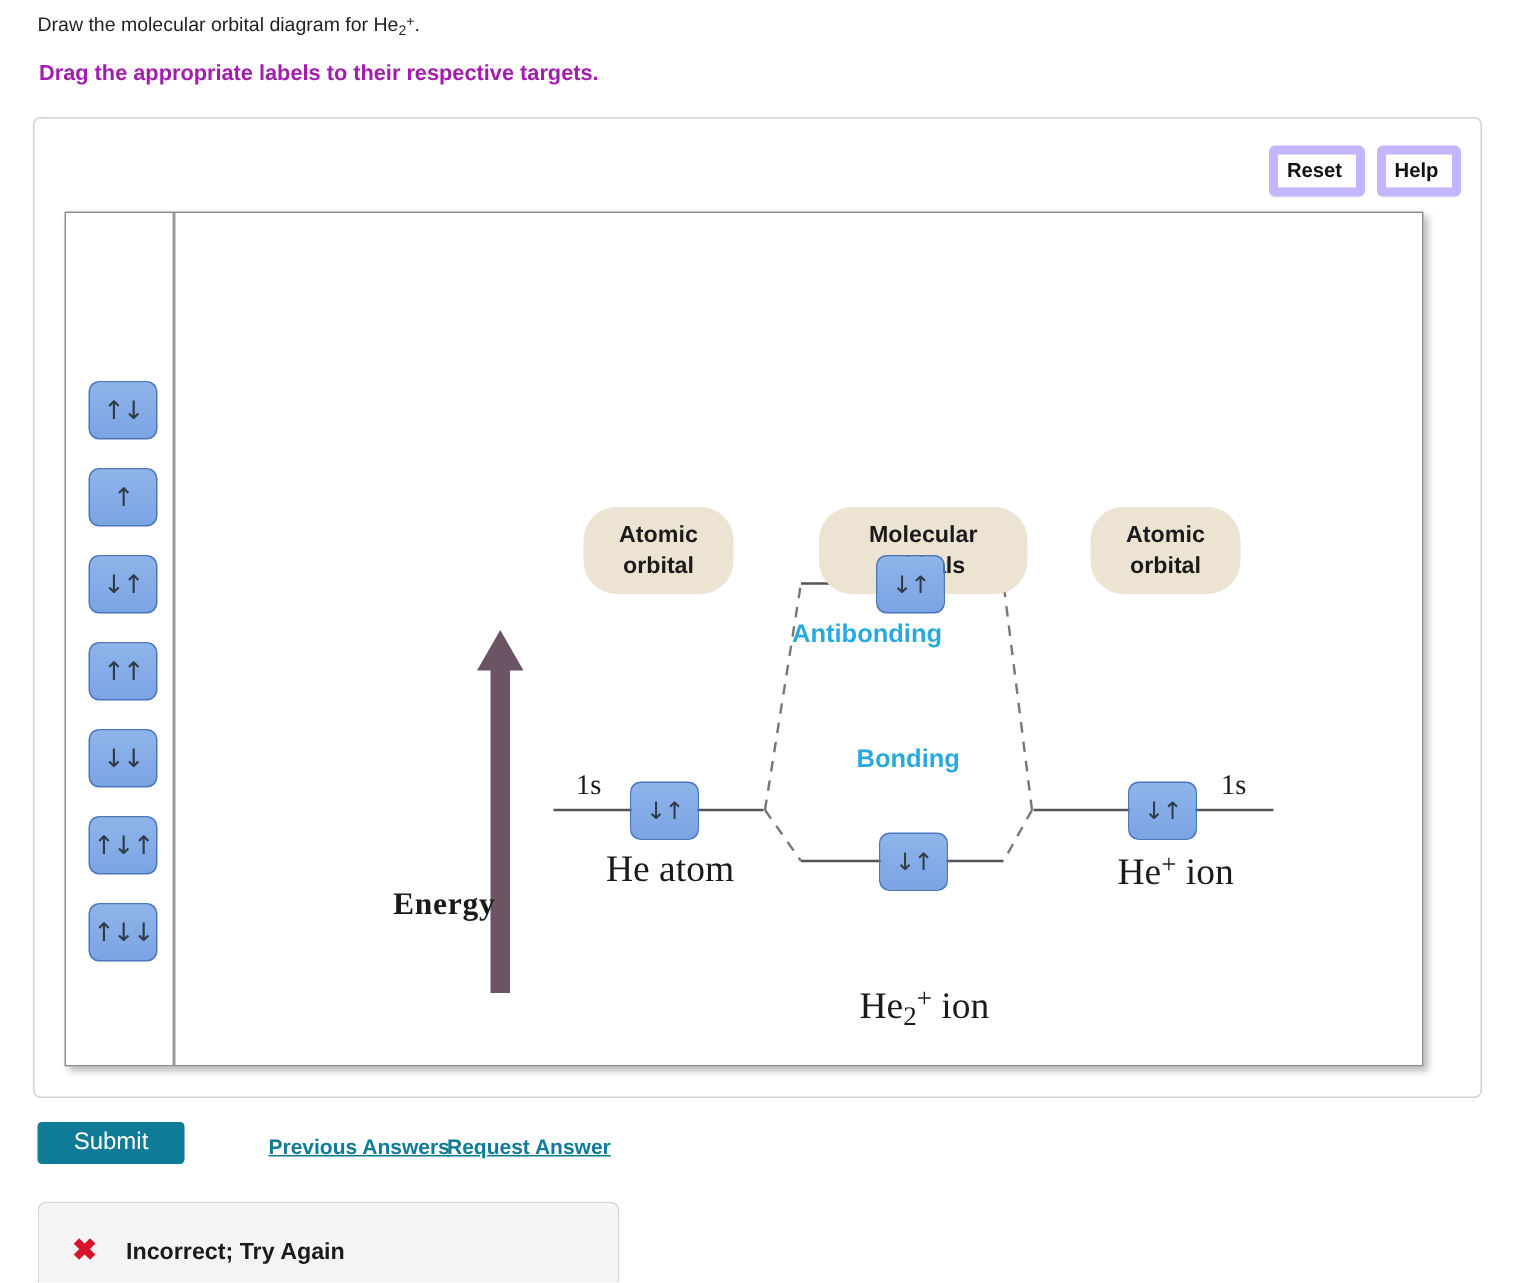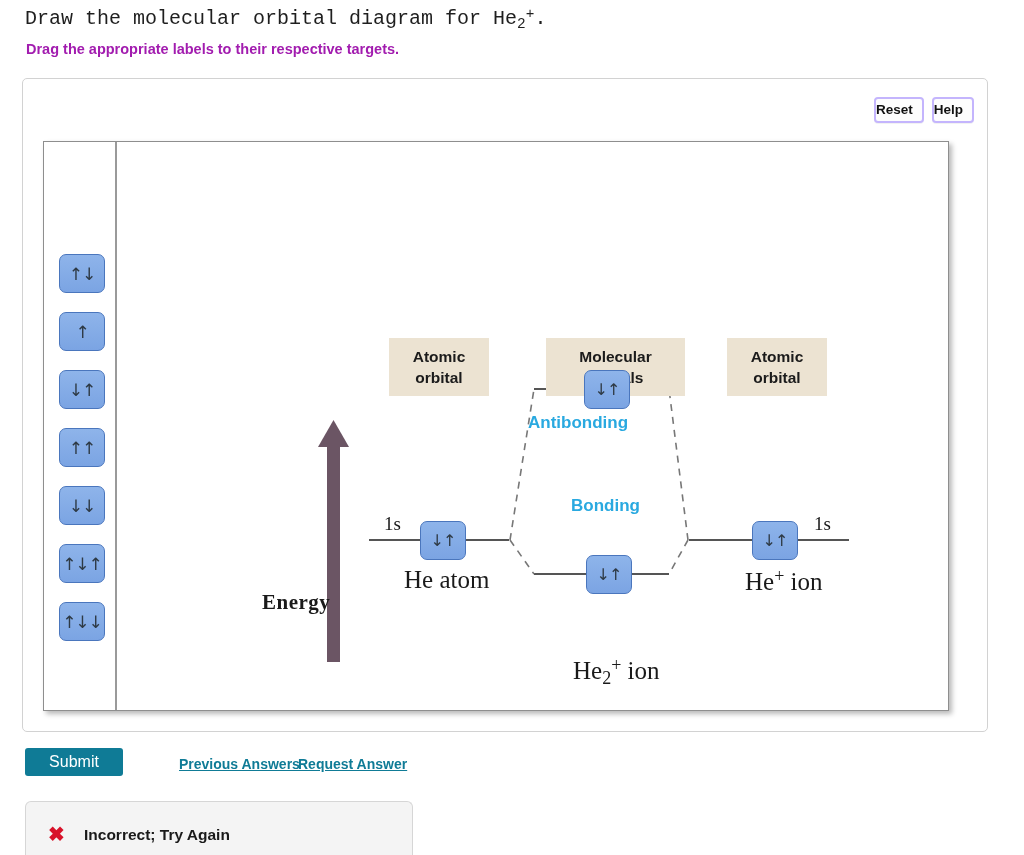--- a/index.html
+++ b/index.html
@@ -15,25 +15,24 @@
     font-family: "Liberation Sans", sans-serif;
     color: #222;
     -webkit-font-smoothing: antialiased;
   }
 
   
   #prompt-line {
     position: absolute;
     left: 25px;
     top: 4px;
-    font-size: 20px;
+    font-size: 13px;
     color: #1f1f1f;
     line-height: 20px;
     white-space: nowrap;
-    font-family: Liberation Mono, monospace;
   }
   #instruction-line {
     position: absolute;
     left: 26px;
     top: 39px;
     font-size: 14.5px;
     font-weight: bold;
     color: #a21caf;
     line-height: 20px;
     white-space: nowrap;
@@ -61,23 +60,23 @@
     top: 18px;
     display: flex;
     gap: 8px;
   }
   .tool-btn {
     font-family: "Liberation Sans", sans-serif;
     font-size: 13.5px;
     font-weight: bold;
     color: #111;
     background: #fdfdfd;
-    border: 2px solid #c4b5fd;
+    border: 6px solid #c4b5fd;
     border-radius: 4px;
-    padding: 3px 9px 4px 0;
+    padding: 3px 9px 4px 6px;
     line-height: 15px;
     cursor: pointer;
     box-shadow: 0 1px 0 rgba(0,0,0,0.05);
   }
 
   
   #drag-canvas {
     position: absolute;
     left: 20px;
     top: 62px;
@@ -129,20 +128,21 @@
   .cat-box {
     position: absolute;
     background: #ece3d2;
     color: #1b1b1b;
     font-weight: bold;
     font-size: 15.5px;
     line-height: 21px;
     text-align: center;
     padding: 8px 10px;
     box-sizing: border-box;
+    border-radius: 22px;
   }
   #energy-label {
     position: absolute;
     left: 218px;
     top: 448px;
     font-family: "Liberation Serif", serif;
     font-size: 21px;
     font-weight: bold;
     color: #1a1a1a;
     letter-spacing: 0.5px;

